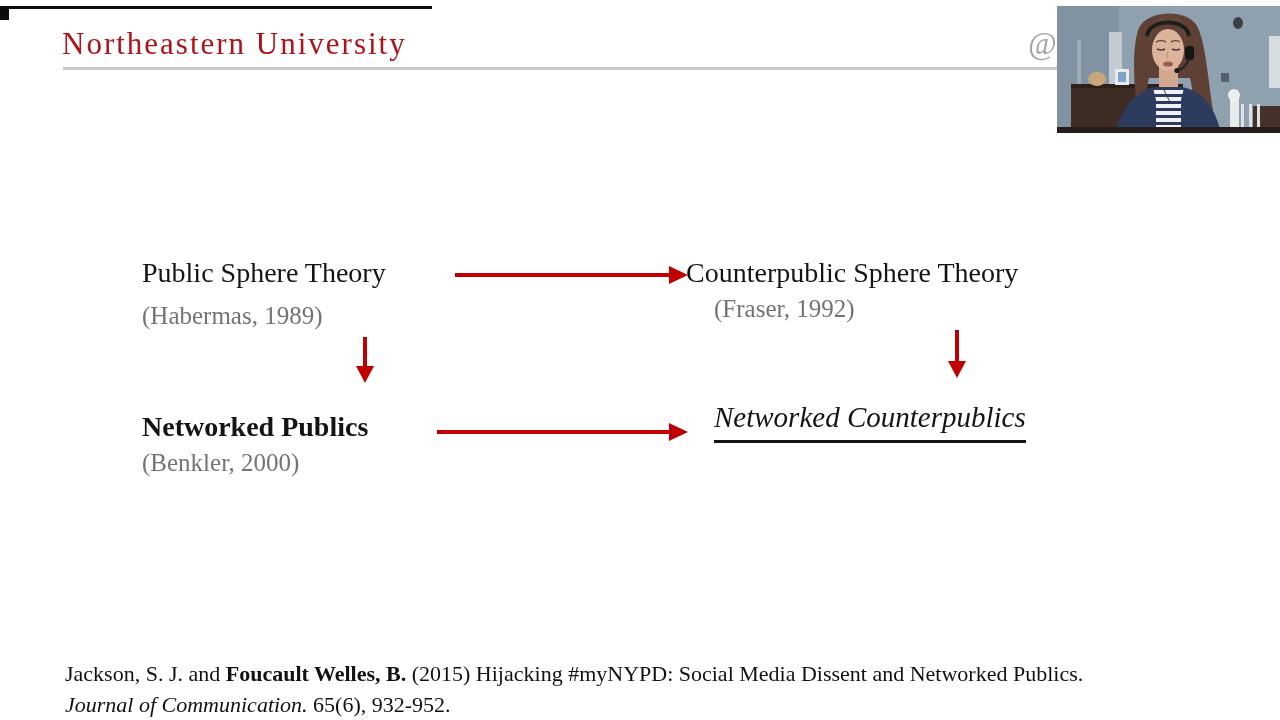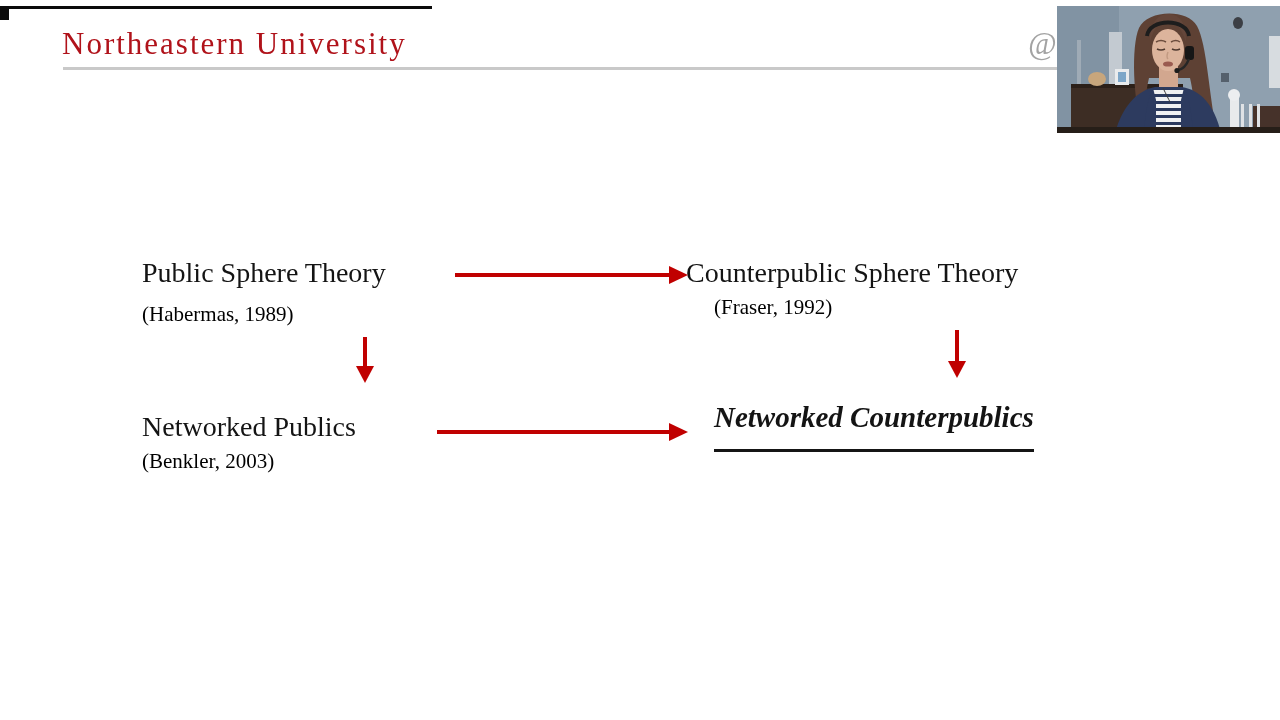--- a/index.html
+++ b/index.html
@@ -19,31 +19,31 @@
   .at-symbol{
     position:absolute;left:1028px;top:20px;font-size:31px;font-style:italic;
     color:#a3a3a3;z-index:1;
   }
   
   .top-artifact{position:absolute;left:0;top:0;width:432px;height:3px;background:#0b0b0b;}
   .corner-artifact{position:absolute;left:0;top:0;width:9px;height:14px;background:#0b0b0b;}
   
   .node{position:absolute;white-space:nowrap;text-align:right;}
   .node .title{font-size:28px;color:#141414;}
-  .node .cite{font-size:21px;color:#000000;}
+  .node .cite{font-size:25px;color:#737373;}
   .n1-title{left:142px;top:251px;}
   .n1-cite{left:142px;top:296px;}
   .n2-title{left:686px;top:251px;}
   .n2-cite{left:714px;top:289px;}
-  .n3-title{left:142px;top:405px;}
+  .n3-title{left:142px;top:405px;font-weight:bold;}
   .n3-cite{left:142px;top:443px;}
   .n4-title{left:714px;top:395px;}
   .n4-title .title{
-    font-weight:bold;font-style:italic;font-size:29px;display:inline-block;
-    padding-bottom:15px;border-bottom:3px solid #151515;
+    font-weight:normal;font-style:italic;font-size:29px;display:inline-block;
+    padding-bottom:6px;border-bottom:3px solid #151515;
   }
   .n4-cite{left:713px;top:442px;}
   
   .h-stem{position:absolute;height:4px;background:var(--arrow-red,#c00000);}
   .h-head{
     position:absolute;width:0;height:0;
     border-top:9px solid transparent;border-bottom:9px solid transparent;
     border-left:19px solid var(--arrow-red,#c00000);
   }
   .v-stem{position:absolute;width:4px;background:var(--arrow-red,#c00000);}
@@ -94,39 +94,43 @@
     <span class="title">Counterpublic Sphere Theory</span>
   </div>
   <div class="node n2-cite">
     <span class="cite">(Fraser, 1992)</span>
   </div>
 
   <div class="node n3-title">
     <span class="title">Networked Publics</span>
   </div>
   <div class="node n3-cite">
-    <span class="cite">(Benkler, 2003)</span>
+    <span class="cite">(Benkler, 2000)</span>
   </div>
 
   <div class="node n4-title">
     <span class="title">Networked Counterpublics</span>
   </div>
 
   <div class="h-stem a1-stem"></div>
   <div class="h-head a1-head"></div>
 
   <div class="h-stem a2-stem"></div>
   <div class="h-head a2-head"></div>
 
   <div class="v-stem a3-stem"></div>
   <div class="v-head a3-head"></div>
 
   <div class="v-stem a4-stem"></div>
   <div class="v-head a4-head"></div>
 
+  <div class="citation">
+    <div><span>Jackson, S. J. and </span><span class="bold">Foucault Welles, B.</span><span> (2015) Hijacking #myNYPD: Social Media Dissent and Networked Publics.</span></div>
+    <div><span class="italic">Journal of Communication.</span><span> 65(6), 932-952.</span></div>
+  </div>
 
   <div class="webcam">
     <svg viewBox="0 0 223 127" width="223" height="127" preserveAspectRatio="none">
       <defs>
         <pattern id="stripes" width="8" height="7" patternUnits="userSpaceOnUse">
           <rect width="8" height="7" fill="#f0f1f2"></rect>
           <rect y="4" width="8" height="3" fill="#2b3a5e"></rect>
         </pattern>
       </defs>
 

